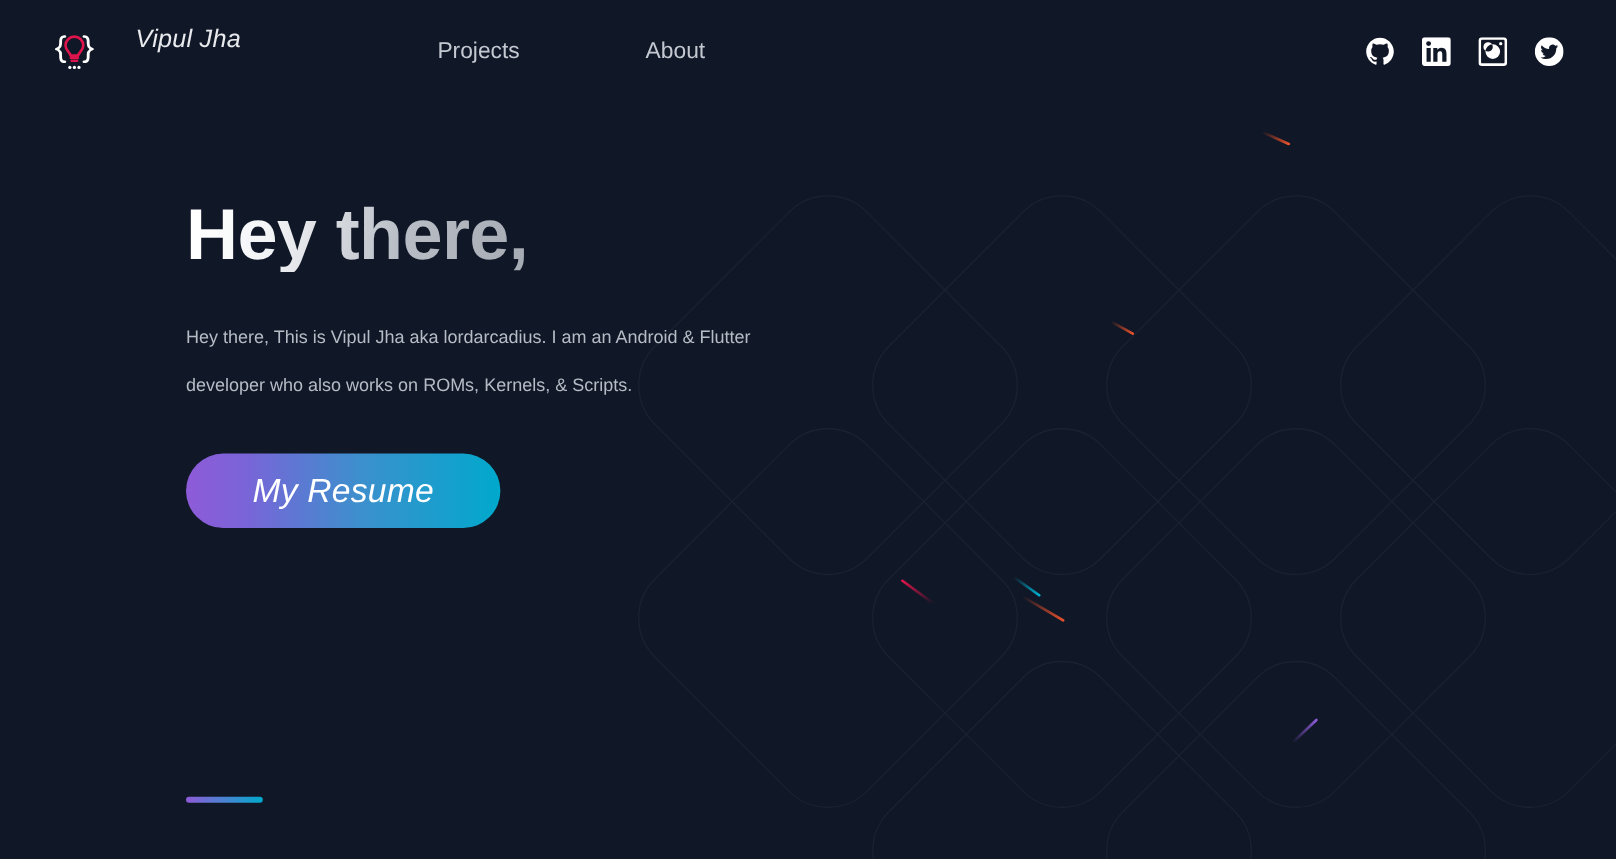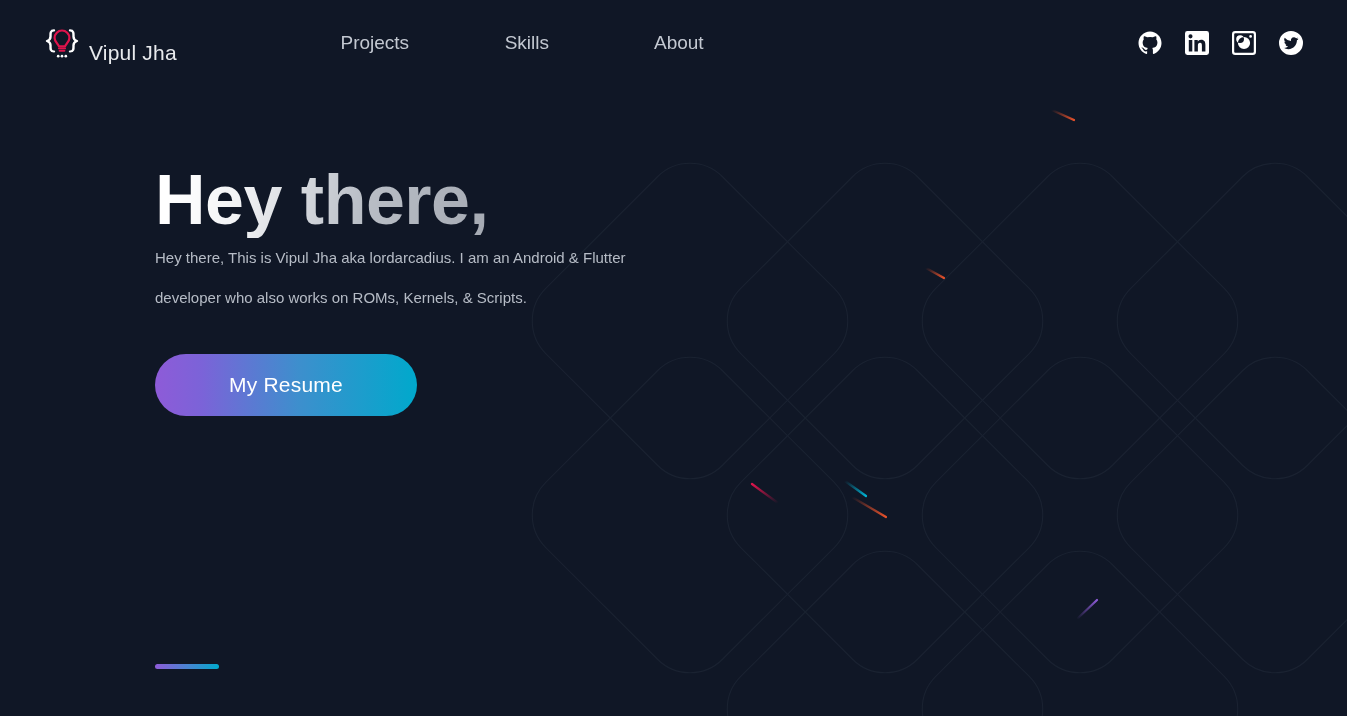--- a/index.html
+++ b/index.html
@@ -34,42 +34,43 @@
     z-index: 5;
     height: 86px;
     display: flex;
     align-items: center;
     padding: 0 30px 0 40px;
     background: #101726;
   }
 
   .brand {
     display: flex;
-    align-items: flex-end;
-    gap: 5px;
+    align-items: flex-start;
+    gap: 29px;
     cursor: pointer;
     flex: 0 0 auto;
+    font-style: italic;
   }
   .brand-logo {
     width: 44px;
     height: 44px;
     display: block;
   }
   .brand-name {
     font-size: 21px;
     color: #e8eaed;
     letter-spacing: .2px;
     white-space: nowrap;
   }
 
   .nav {
     display: flex;
     align-items: center;
     margin-left: 122px;
-    gap: 0;
+    gap: 12px;
   }
   .nav-item {
     font-size: 19px;
     color: #c3c8d1;
     padding: 6px 10px;
     cursor: pointer;
     width: 152px;
     text-align: center;
     white-space: nowrap;
   }
@@ -90,30 +91,31 @@
   }
 
   
   .hero {
     position: relative;
     z-index: 4;
     padding: 78px 0 0 155px;
   }
 
   .hero-title {
-    font-size: 70px;
+    font-size: 60px;
     font-weight: bold;
     line-height: 1.05;
     letter-spacing: -0.5px;
     background: linear-gradient(100deg, #ffffff 6%, #f2f3f5 26%, #b9bec6 62%, #a5aab3 100%);
     -webkit-background-clip: text;
     background-clip: text;
     color: transparent;
     -webkit-text-fill-color: transparent;
     display: inline-block;
+    margin-bottom: 35px;
   }
 
   .hero-desc {
     font-size: 15px;
     line-height: 40px;
     color: #b6bcc6;
     max-width: 500px;
     font-weight: 300;
     margin-bottom: 36px;
   }
@@ -121,24 +123,25 @@
   .resume-btn {
     display: inline-flex;
     align-items: center;
     justify-content: center;
     width: 262px;
     height: 62px;
     border: none;
     border-radius: 31px;
     background: linear-gradient(90deg, #8e5bd8 0%, #7b63d8 18%, #3d8fcd 55%, #00a9cc 100%);
     color: #ffffff;
-    font-size: 21px;
+    font-size: 28px;
     font-family: "Liberation Sans", sans-serif;
     cursor: pointer;
     letter-spacing: .2px;
+    font-style: italic;
   }
 
   .accent-bar {
     position: absolute;
     left: 155px;
     top: 664px;
     width: 64px;
     height: 5px;
     border-radius: 3px;
     background: linear-gradient(90deg, #8e5bd8 0%, #4a84d2 50%, #00a9cc 100%);
@@ -210,21 +213,20 @@
       <line x1="19.6" y1="29.8" x2="24.4" y2="29.8" stroke="#e0144c" stroke-width="1.9" stroke-linecap="round"></line>
       <circle cx="18.2" cy="35.2" r="1.35" fill="#ffffff"></circle>
       <circle cx="22" cy="35.2" r="1.35" fill="#ffffff"></circle>
       <circle cx="25.8" cy="35.2" r="1.35" fill="#ffffff"></circle>
     </svg>
     <span class="brand-name">Vipul Jha</span>
   </div>
 
   <nav class="nav">
     <a class="nav-item">Projects</a>
-    <a class="nav-item">Skills</a>
     <a class="nav-item">About</a>
   </nav>
 
   <div class="socials">
     <svg class="social-icon" viewBox="0 0 24 24">
       <path d="M12 .5C5.73.5.5 5.73.5 12c0 5.08 3.29 9.39 7.86 10.91.58.1.79-.25.79-.56
                0-.28-.01-1.02-.02-2-3.2.69-3.88-1.54-3.88-1.54-.52-1.33-1.28-1.68-1.28-1.68-1.05-.71.08-.7.08-.7
                1.16.08 1.77 1.19 1.77 1.19 1.03 1.76 2.7 1.25 3.36.96.1-.75.4-1.25.73-1.54-2.56-.29-5.25-1.28-5.25-5.7
                0-1.26.45-2.29 1.19-3.1-.12-.29-.52-1.46.11-3.05 0 0 .97-.31 3.18 1.18a11 11 0 015.8 0c2.2-1.49 3.17-1.18
                3.17-1.18.63 1.59.23 2.76.11 3.05.74.81 1.19 1.84 1.19 3.1 0 4.43-2.69 5.41-5.26 5.69.41.36.78 1.06.78 2.14

